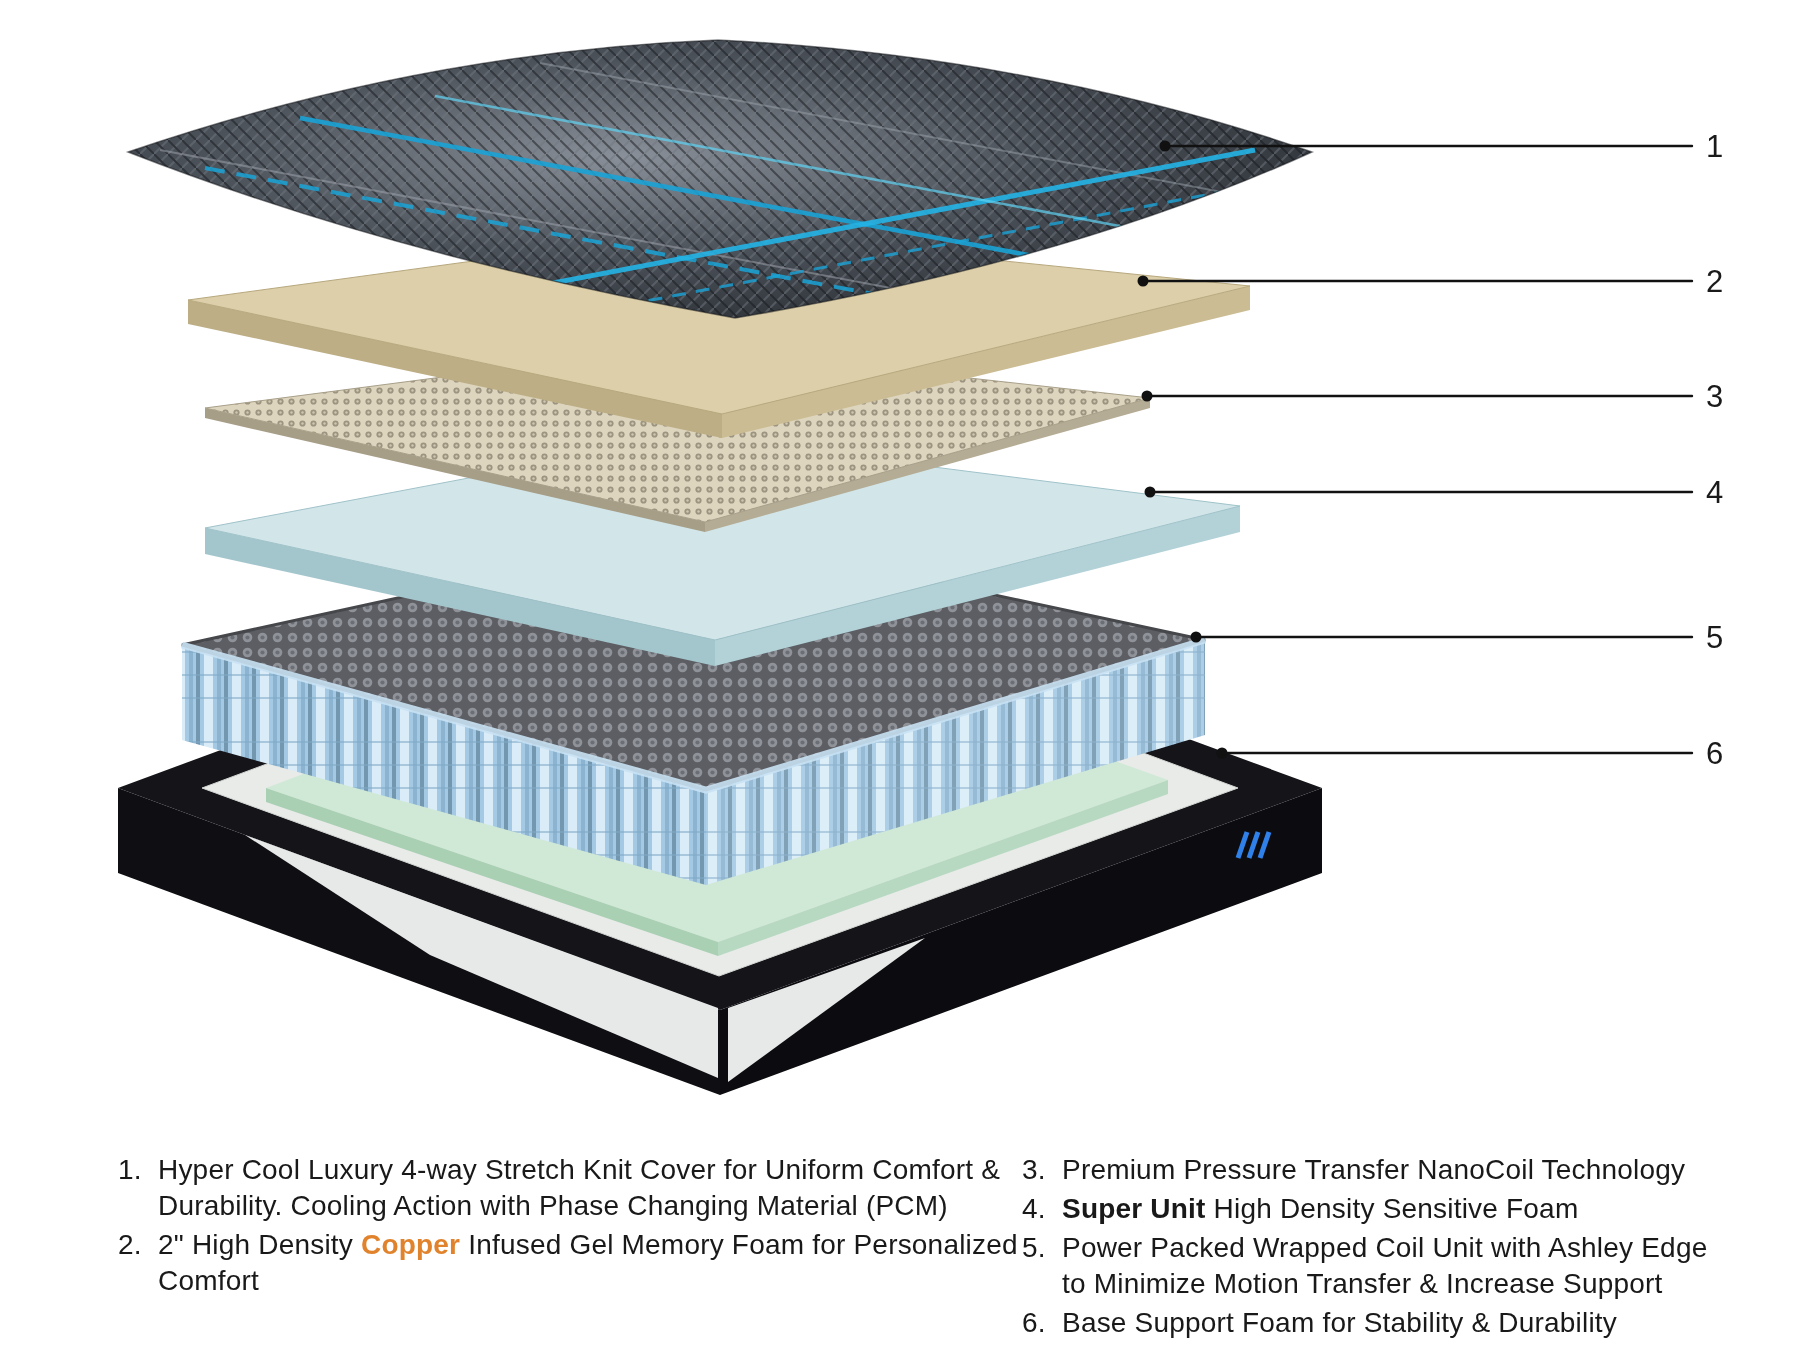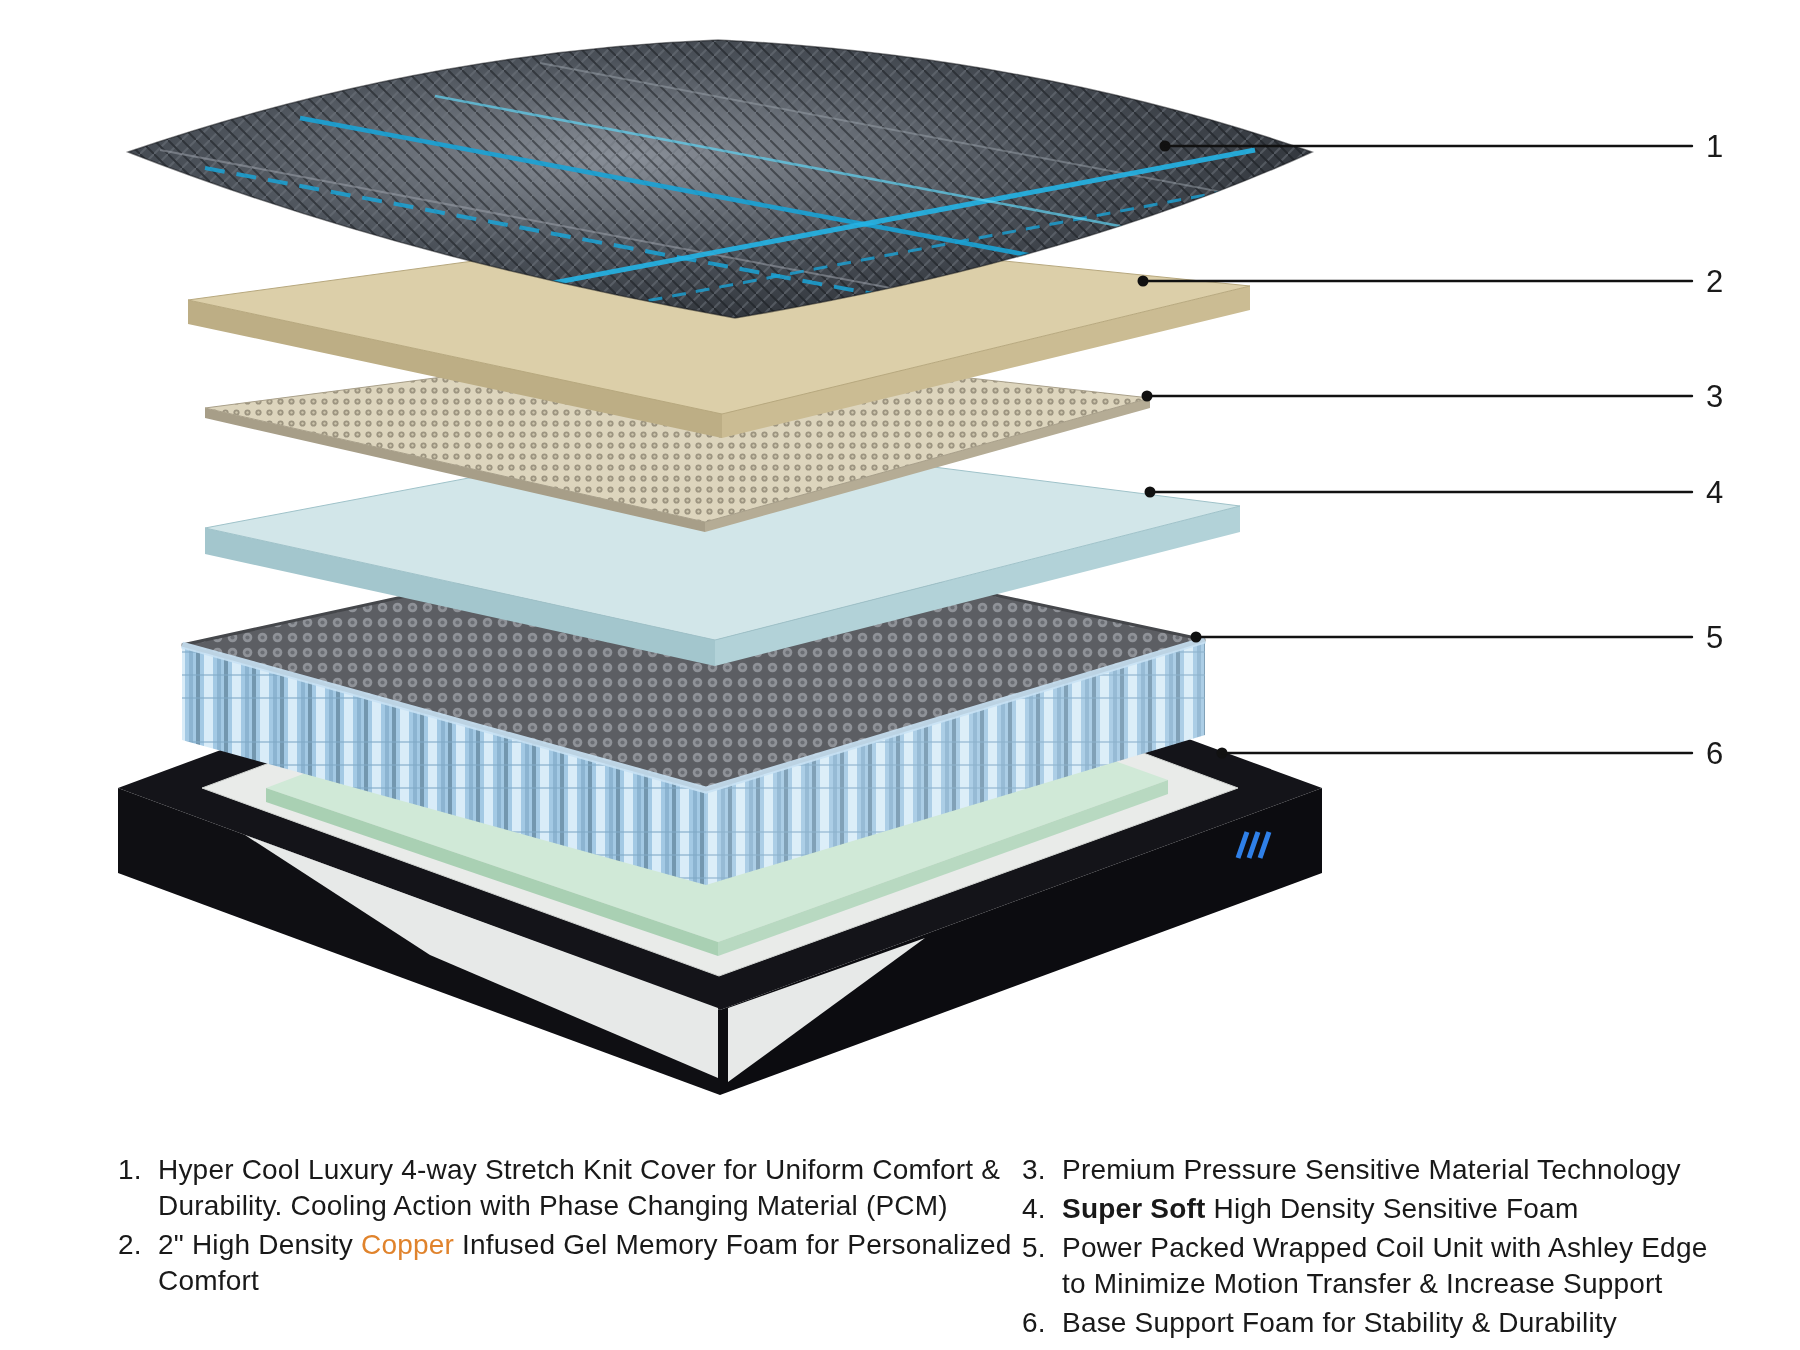--- a/index.html
+++ b/index.html
@@ -8,21 +8,21 @@
     position:relative;width:1800px;height:1350px;background:#ffffff;overflow:hidden;
     font-family:"Liberation Sans", sans-serif;color:#191919;
   }
   .diagram-svg{position:absolute;left:0;top:0;}
   .legend-col{position:absolute;display:flex;flex-direction:column;}
   .legend-left{left:118px;top:1152px;width:905px;}
   .legend-right{left:1022px;top:1152px;width:700px;}
   .legend-item{display:flex;font-size:28px;line-height:36px;font-weight:500;letter-spacing:0.2px;margin-bottom:3px;}
   .legend-num{width:40px;flex:none;}
   .legend-text{flex:1;}
-  .copper{color:#e0832c;font-weight:400;}
+  .copper{color:#e0832c;font-weight:700;}
   .bold{font-weight:700;}
   .callout-number{font-family:"Liberation Sans", sans-serif;font-size:31px;fill:#1a1a1a;}
 </style>
 </head>
 <body>
 
 <div class="page">
 
   <svg class="diagram-svg" width="1800" height="1350" viewBox="0 0 1800 1350">
     <defs>
@@ -154,25 +154,25 @@
     </div>
     <div class="legend-item">
       <span class="legend-num">2.</span>
       <span class="legend-text"><span>2" High Density </span><span class="copper">Copper</span><span> Infused Gel Memory Foam for Personalized Comfort</span></span>
     </div>
   </div>
 
   <div class="legend-col legend-right">
     <div class="legend-item">
       <span class="legend-num">3.</span>
-      <span class="legend-text">Premium Pressure Sensitive Material Technology</span>
+      <span class="legend-text">Premium Pressure Transfer NanoCoil Technology</span>
     </div>
     <div class="legend-item">
       <span class="legend-num">4.</span>
-      <span class="legend-text"><span class="bold">Super Soft</span><span> High Density Sensitive Foam</span></span>
+      <span class="legend-text"><span class="bold">Super Unit</span><span> High Density Sensitive Foam</span></span>
     </div>
     <div class="legend-item">
       <span class="legend-num">5.</span>
       <span class="legend-text">Power Packed Wrapped Coil Unit with Ashley Edge to Minimize Motion Transfer &amp; Increase Support</span>
     </div>
     <div class="legend-item">
       <span class="legend-num">6.</span>
       <span class="legend-text">Base Support Foam for Stability &amp; Durability</span>
     </div>
   </div>

